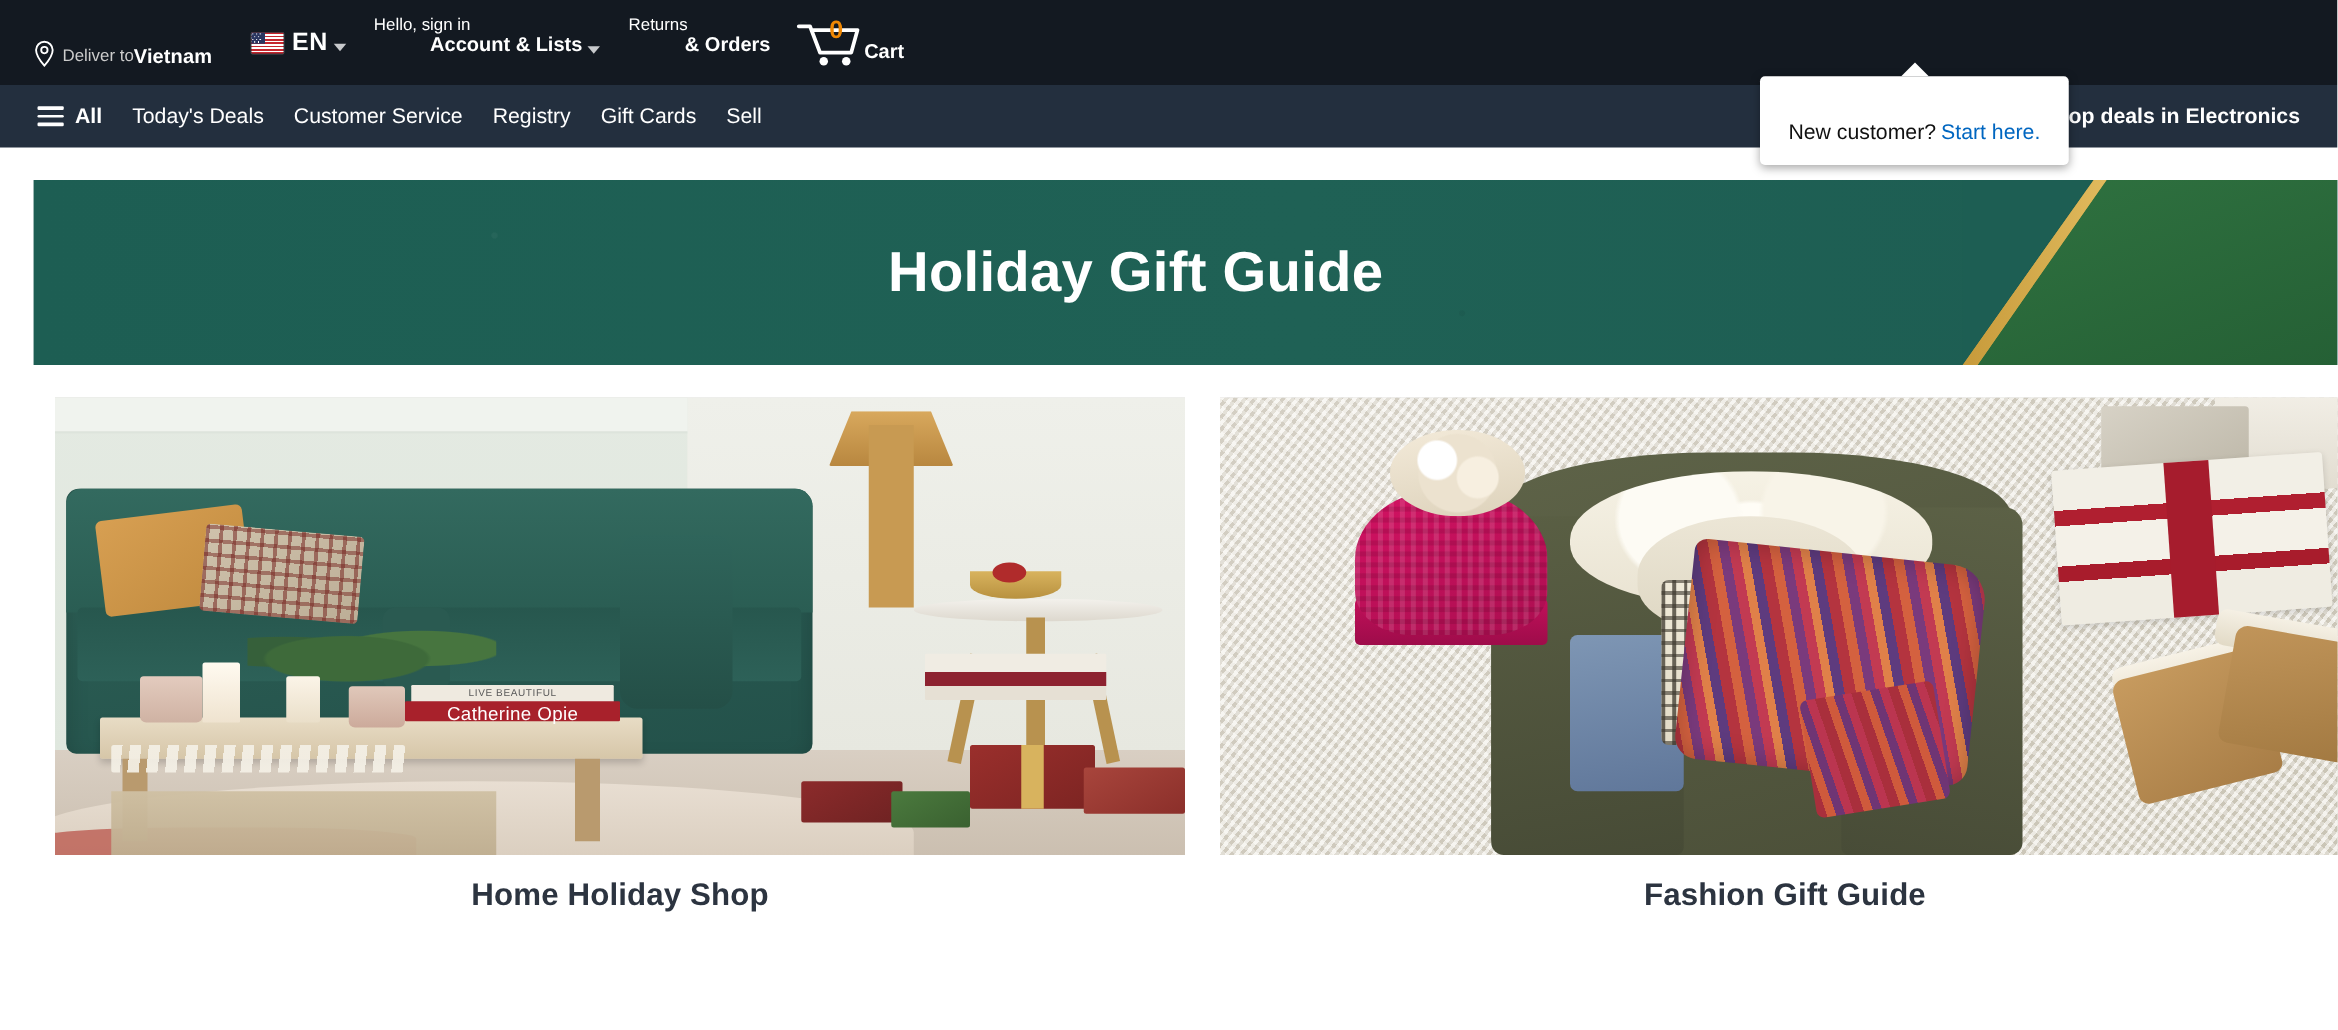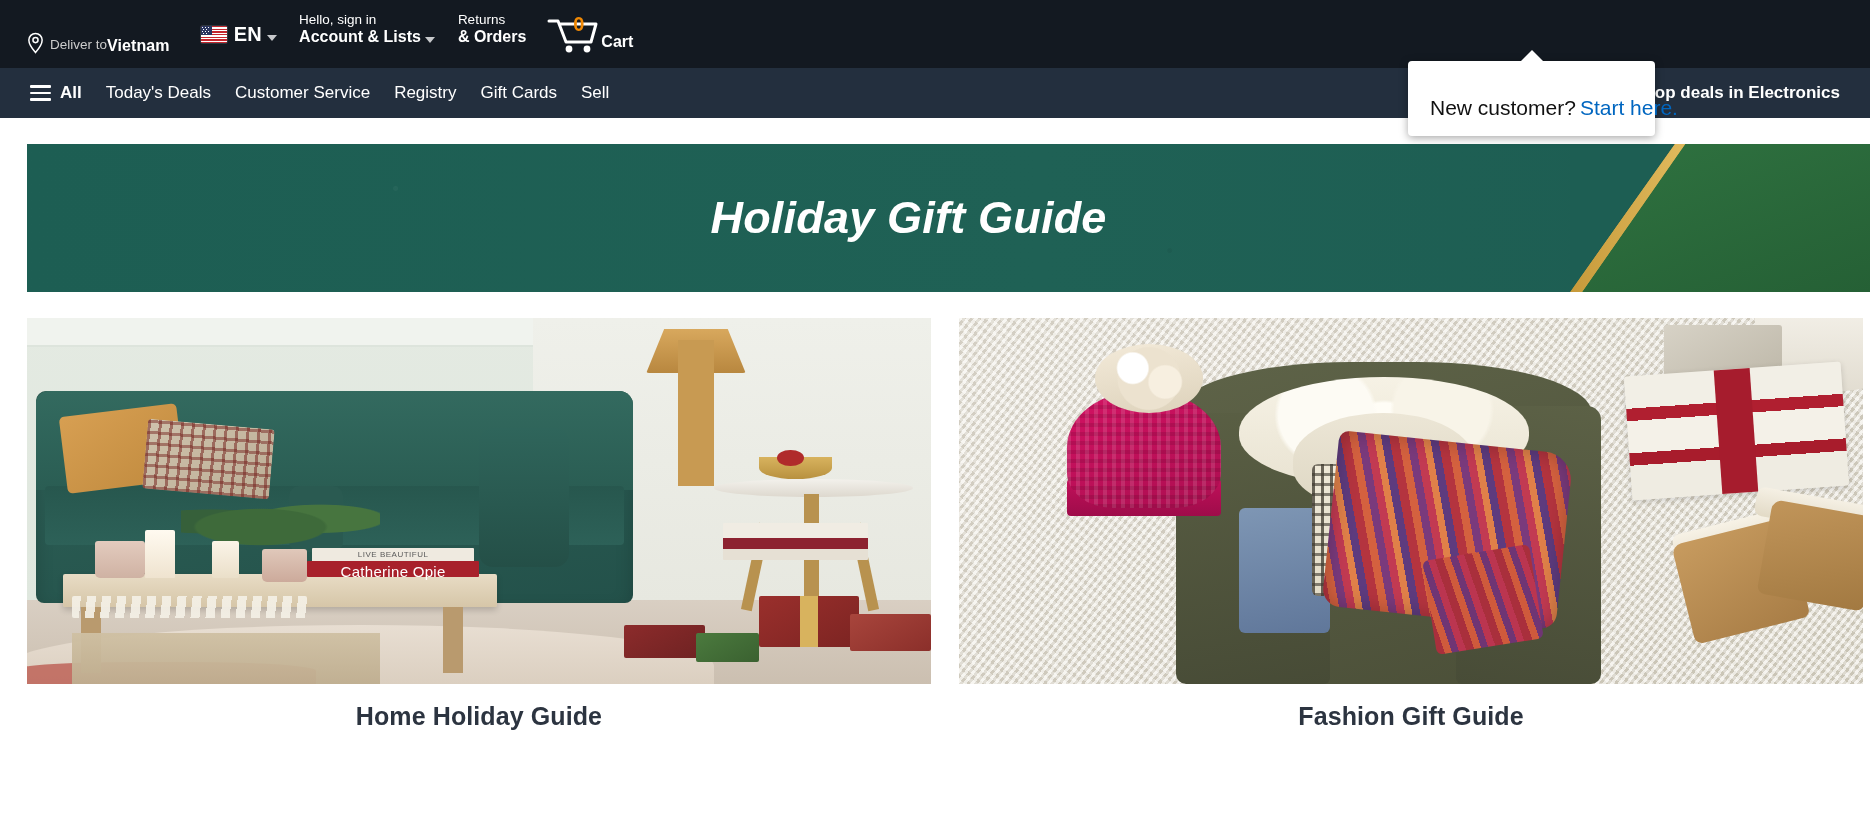--- a/index.html
+++ b/index.html
@@ -146,21 +146,21 @@
 
   
   .acct{
     flex-direction:column;align-items:flex-start;
     padding-left:11px;padding-right:10px;
     position:relative;
     line-height:1.08;
   }
   .acct-row2{display:flex;align-items:center;gap:6px;}
   .tiny{font-size:13.5px;color:#ffffff;}
-  .bold-line{font-size:16px;font-weight:700;color:#ffffff;white-space:nowrap;}
+  .bold-line{font-size:16px;font-weight:700;color:#ffffff;white-space:nowrap;margin-left:45px;}
 
   .returns{
     flex-direction:column;align-items:flex-start;
     padding-left:11px;padding-right:10px;
     line-height:1.08;
   }
 
   .cart{
     gap:3px;padding-left:8px;padding-right:8px;align-items:flex-end;
   }
@@ -227,21 +227,21 @@
     font-size:17px;color:#111111;
     font-family:"Liberation Sans", sans-serif;
     background:linear-gradient(#f7dfa5,#f0c14b);
     border:1px solid #a88734;
     border-radius:4px;
     box-shadow:inset 0 1px 0 rgba(255,255,255,.6);
     cursor:pointer;
   }
   .newcust{
     margin-top:15px;
-    font-size:21px;color:#111111;
+    font-size:17px;color:#111111;
     white-space:nowrap;
   }
   .newcust a{color:#0066c0;text-decoration:none;margin-left:4px;}
 
   
   .banner-wrap{padding:26px 0 0 0;}
   .banner{
     position:relative;
     margin-left:27px;
     height:148px;
@@ -250,21 +250,20 @@
     background-image:
       radial-gradient(circle at 20% 30%, rgba(255,255,255,.035) 0 2px, transparent 3px),
       radial-gradient(circle at 62% 72%, rgba(0,0,0,.05) 0 2px, transparent 3px),
       linear-gradient(90deg,#1d5e53,#1f6155 55%,#1d5d52);
     display:flex;align-items:center;justify-content:center;
   }
   .banner-title{
     font-size:45px;font-weight:700;color:#ffffff;
     letter-spacing:.2px;
     margin-right:80px;
-    font-style:italic;
   }
   .banner-corner{
     position:absolute;right:0;top:0;bottom:0;width:300px;
     overflow:hidden;
   }
   .corner-green{
     position:absolute;inset:0;
     background:#2b6b3c;
     background-image:linear-gradient(160deg,#2f7240,#256035);
     clip-path:polygon(36% 0,100% 0,100% 100%,100% 100%,0 100%);
@@ -278,21 +277,21 @@
   .corner-teal{
     position:absolute;inset:0;
     background:#1d5e53;
     clip-path:polygon(34.6% 0, 0 100%, 0 0);
   }
 
   
   .cards{
     display:flex;
     gap:28px;
-    padding:26px 0 0 27px;
+    padding:26px 0 0 44px;
   }
   .card{cursor:pointer;}
   .card-img{
     width:904px;height:366px;
     overflow:hidden;
     position:relative;
     background:#ddd;
   }
   .card-title{
     text-align:center;
@@ -618,21 +617,21 @@
           <span class="s1-bookRed"></span>
         <span class="s1-bookTxt1">LIVE BEAUTIFUL</span>
         <span class="s1-bookTxt2">Catherine Opie</span>
         <span class="s1-gift1"></span>
           <span class="s1-gift1R"></span>
           <span class="s1-gift2"></span>
         <span class="s1-gift3"></span>
           <span class="s1-giftGreen"></span>
       </div>
     </div>
-    <div class="card-title">Home Holiday Guide</div>
+    <div class="card-title">Home Holiday Shop</div>
   </div>
 
   <div class="card">
     <div class="card-img">
       <div class="scene2">
         <span class="s2-pillow"></span>
         <span class="s2-giftTop"></span>
           <span class="s2-giftStack"></span>
           <span class="s2-ribbon"></span>
         <span class="s2-coat"></span>

